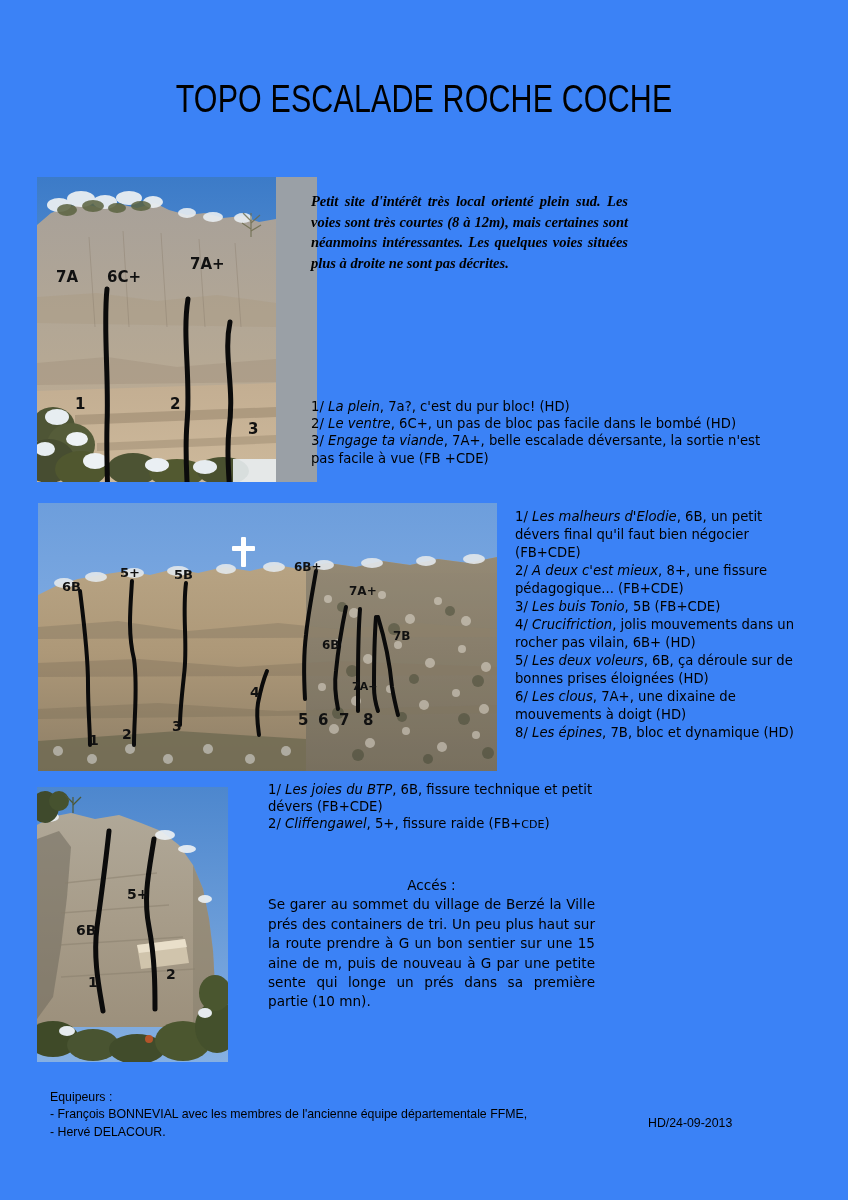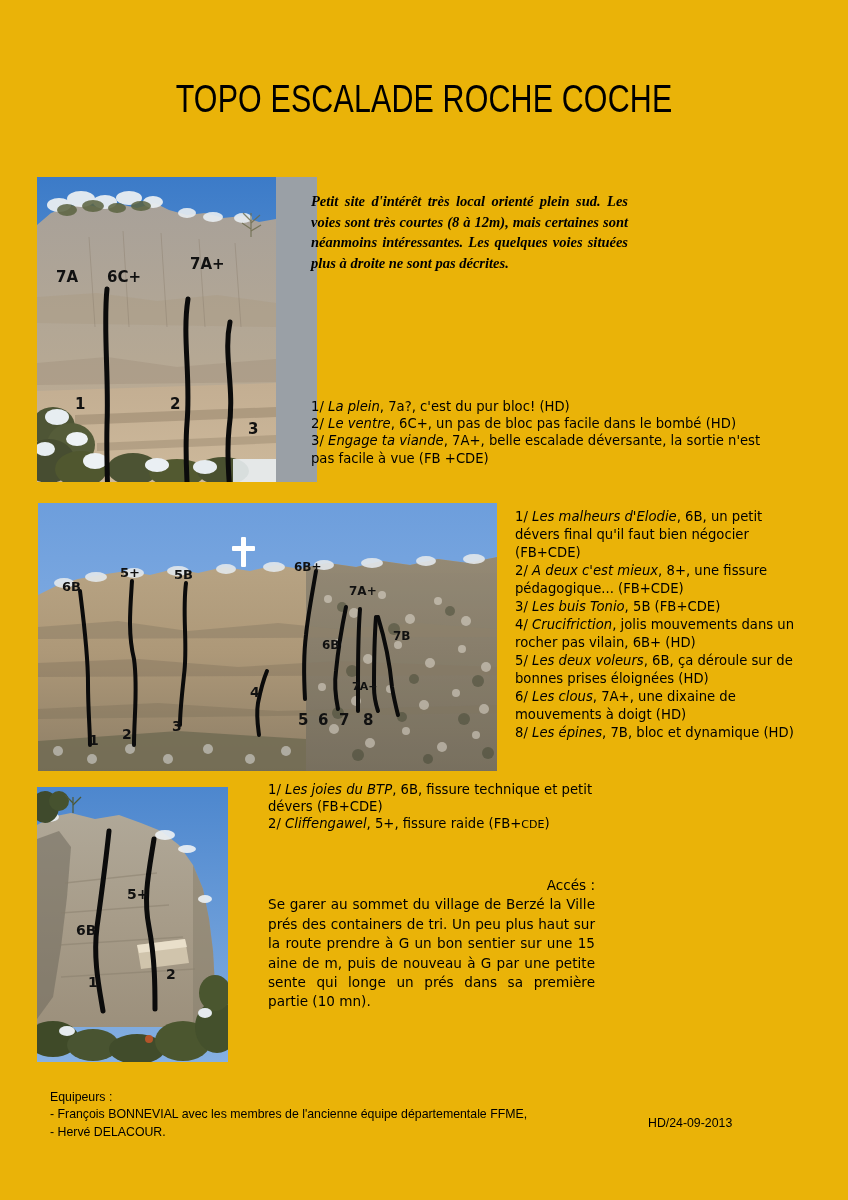--- a/index.html
+++ b/index.html
@@ -9,21 +9,21 @@
     background: #ffffff;
   }
   body {
     font-family: "DejaVu Sans", sans-serif;
     color: #000000;
   }
   #page {
     position: relative;
     width: 848px;
     height: 1200px;
-    background: #eab308;
+    background: #3b82f6;
     overflow: hidden;
   }
 
   
   #page-title {
     position: absolute;
     left: 0;
     top: 78px;
     width: 848px;
     text-align: center;
@@ -79,21 +79,21 @@
 
   #access-block {
     position: absolute;
     left: 268px;
     top: 876px;
     width: 327px;
     font-family: "DejaVu Sans", sans-serif;
     font-size: 13.6px;
     line-height: 19.4px;
   }
-  #access-heading { text-align: right; }
+  #access-heading { text-align: center; }
   #access-body { text-align: justify; }
 
   
   #footer-equippers {
     position: absolute;
     left: 50px;
     top: 1088px;
     width: 560px;
     font-family: "Liberation Sans Narrow", "Liberation Sans", sans-serif;
     font-size: 13.4px;

